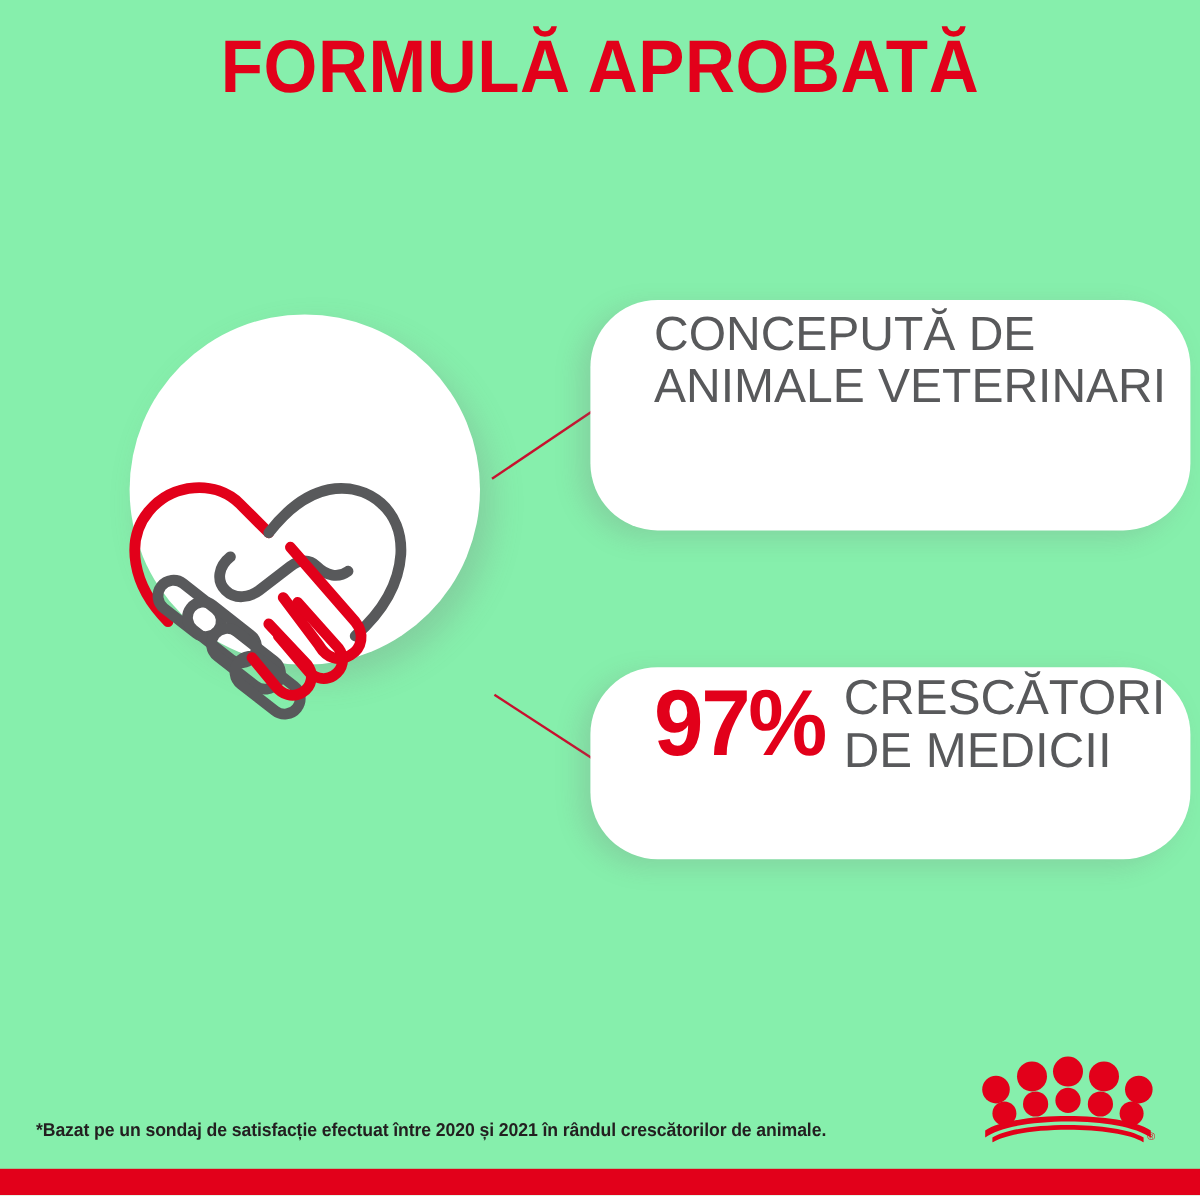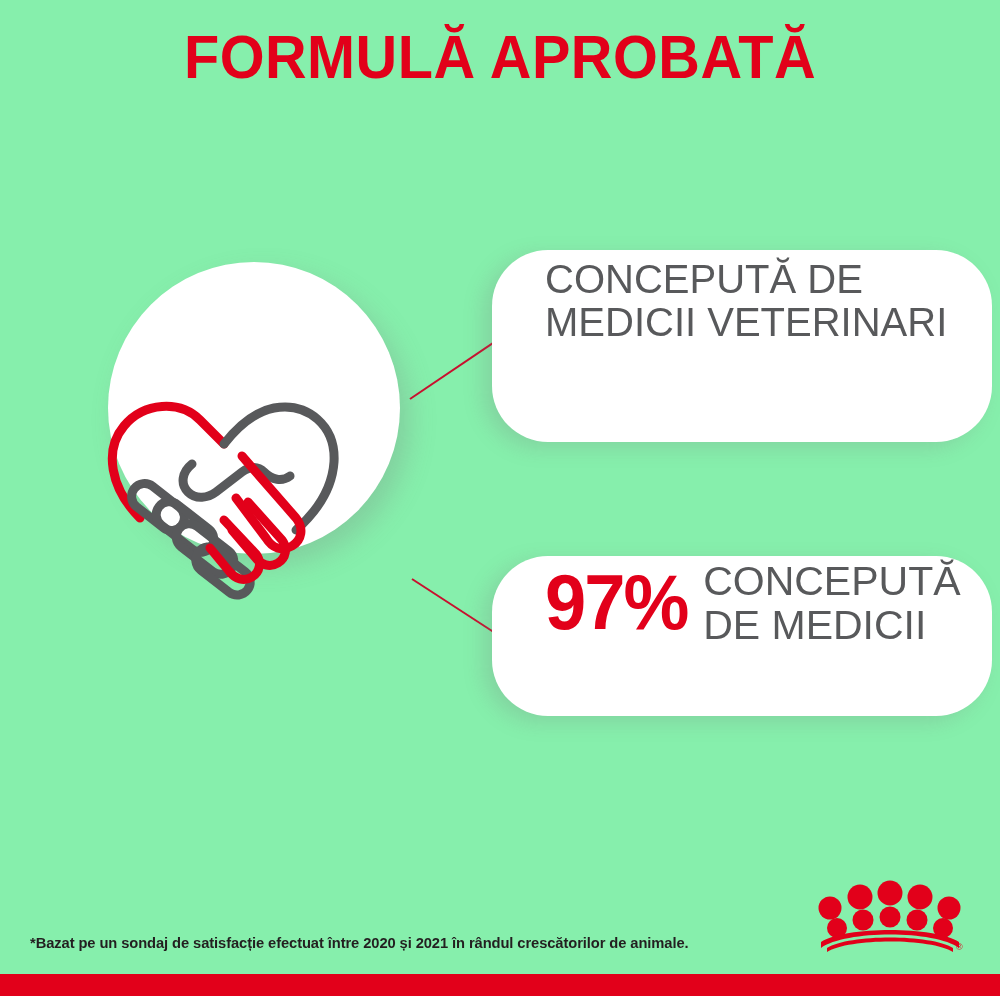--- a/index.html
+++ b/index.html
@@ -214,28 +214,28 @@
       <path d="M128 152 L160 186 C166 194 164 204 156 209 C148 214 139 211 133 203 L114 180" stroke="#E2001A"></path>
     </g>
   </svg>
 
   <div class="connector connector-top"></div>
   <div class="connector connector-bottom"></div>
 
   <div class="card card-top"></div>
   <div class="card-text block-top-text">
     <span class="line">CONCEPUTĂ DE</span>
-    <span class="line">MEDICII VETERINARI</span>
+    <span class="line">ANIMALE VETERINARI</span>
   </div>
 
   <div class="card card-bottom"></div>
   <div class="stat-row">
     <span class="stat-number">97%</span>
     <span class="stat-label">
-      <span class="line">CONCEPUTĂ</span>
+      <span class="line">CRESCĂTORI</span>
       <span class="line">DE MEDICII</span>
     </span>
   </div>
 
   <div class="footnote">*Bazat pe un sondaj de satisfacție efectuat între 2020 și 2021 în rândul crescătorilor de animale.</div>
 
   <svg class="logo" viewBox="0 0 150 72">
     <g fill="#E2001A">
 
       <circle cx="15" cy="28" r="11.5"></circle>

